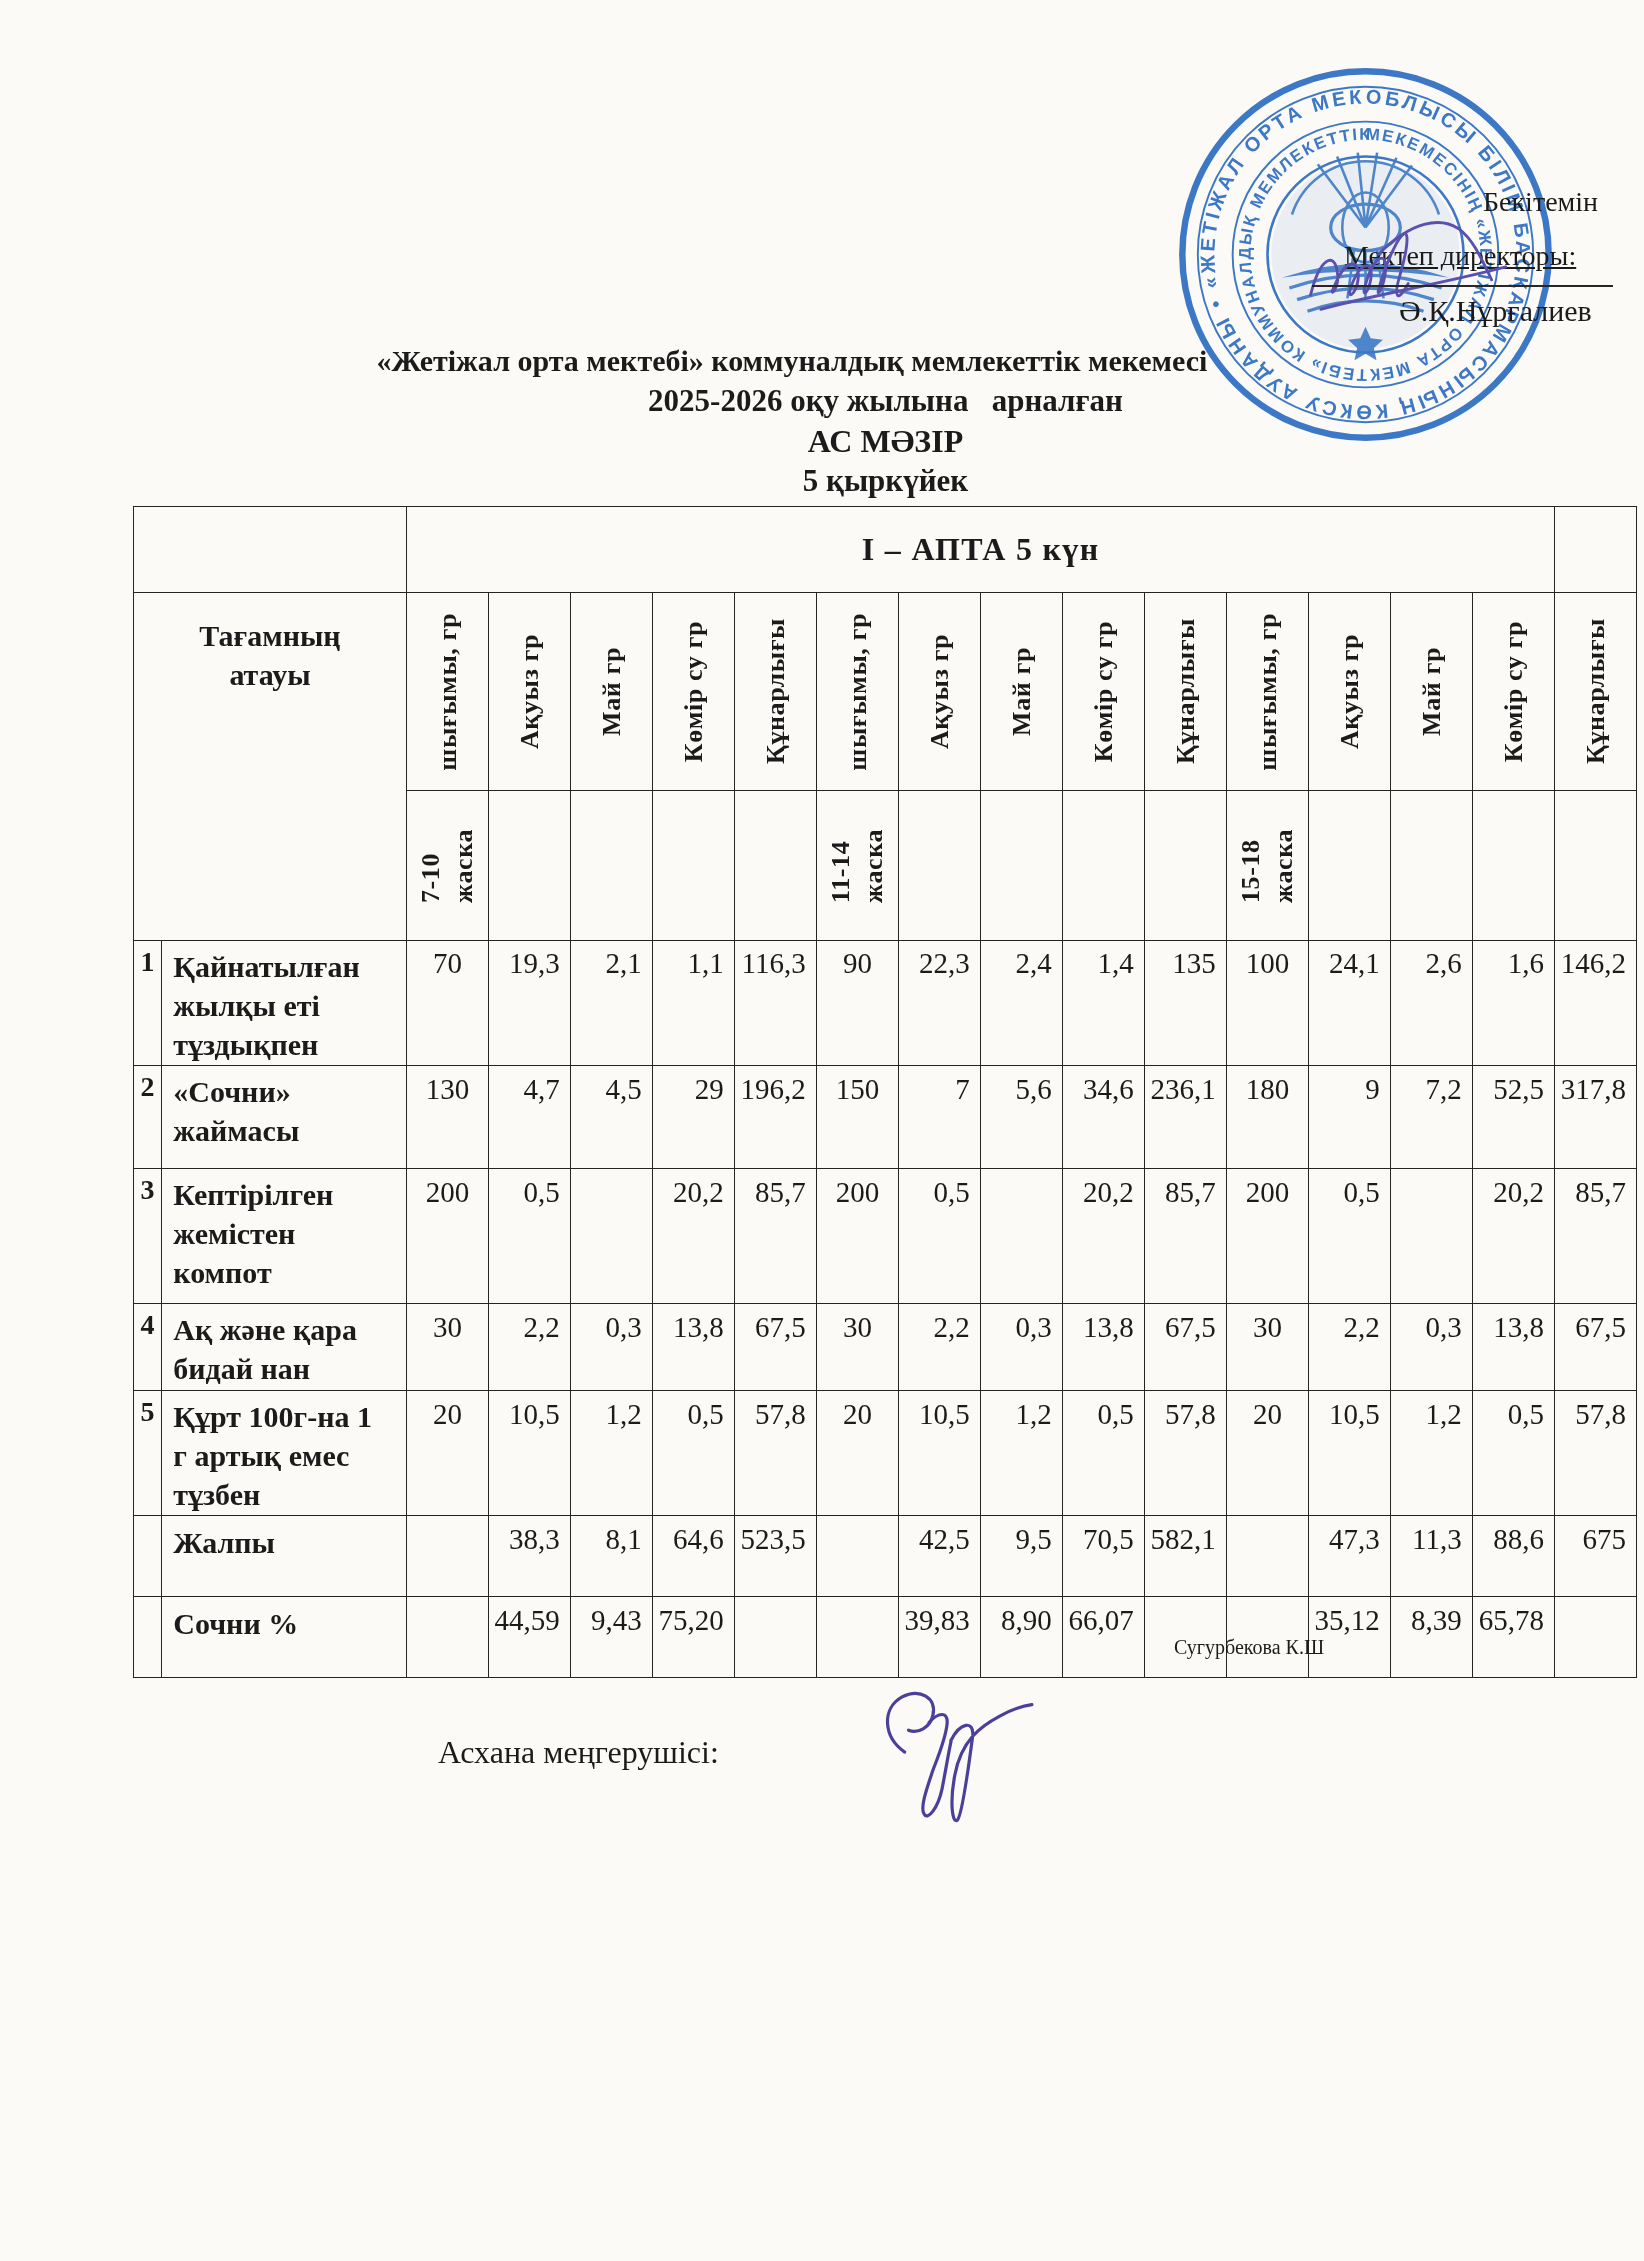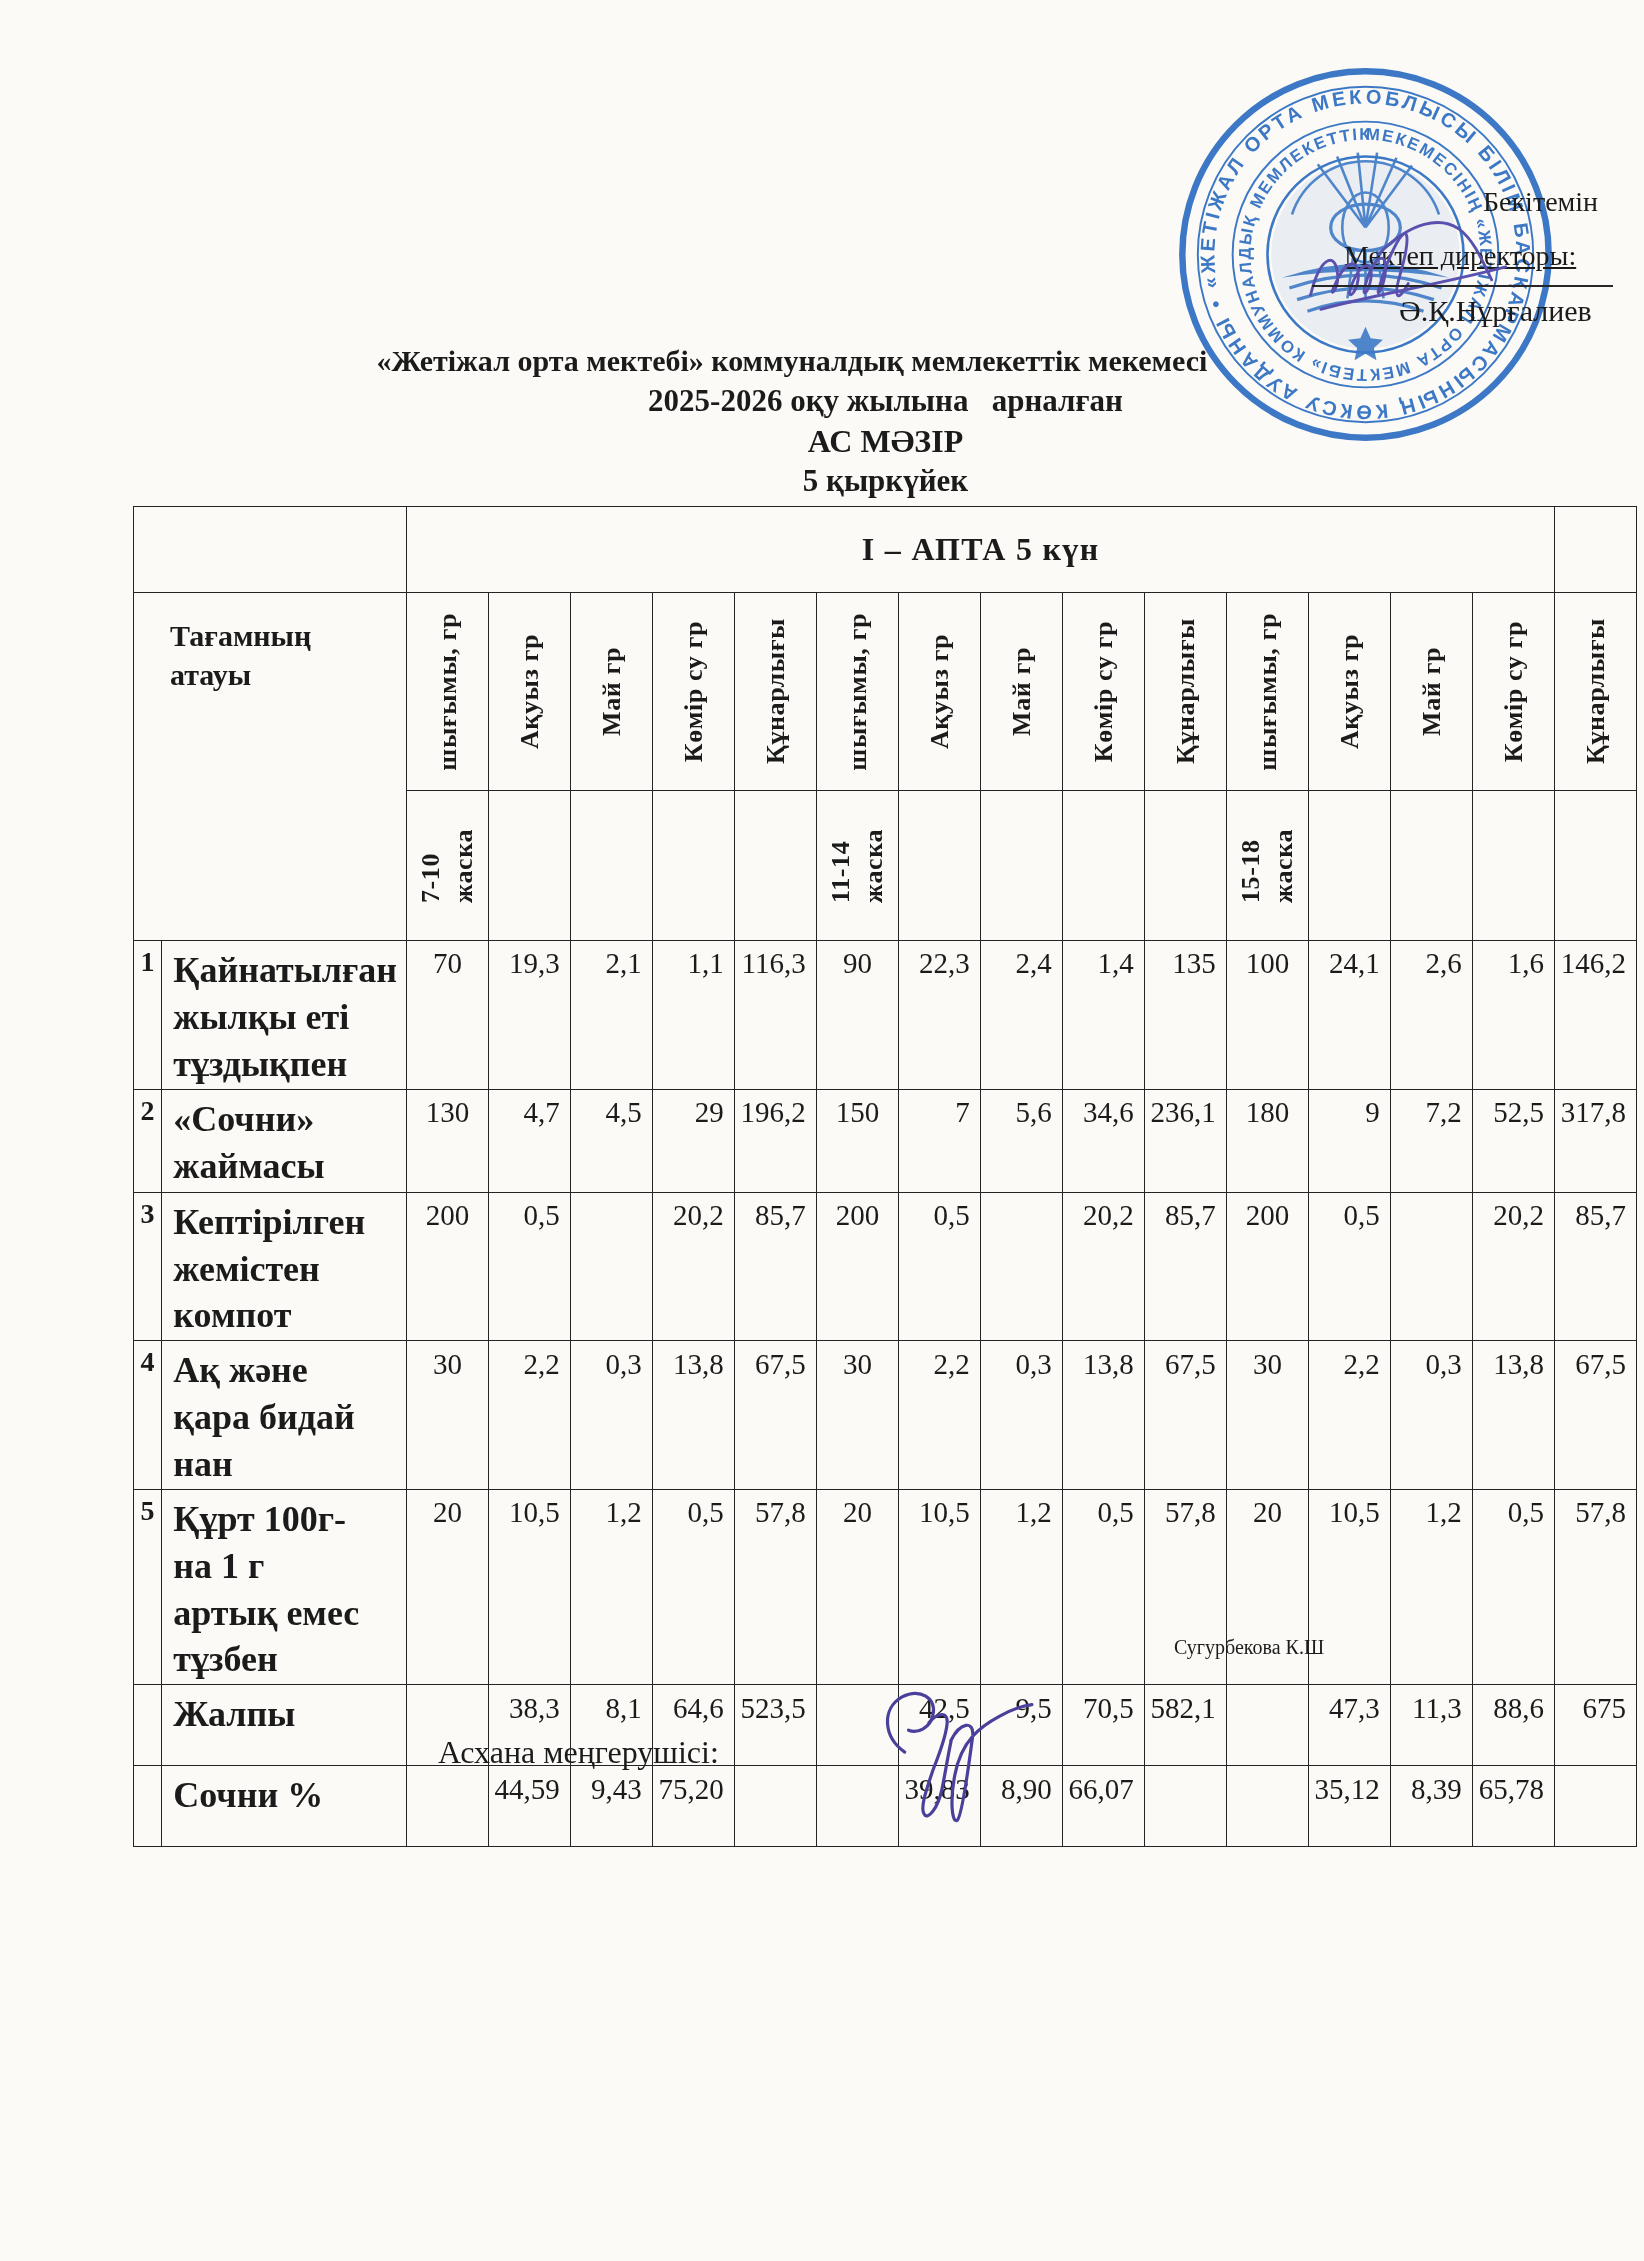--- a/index.html
+++ b/index.html
@@ -30,33 +30,33 @@
     width:1502px;border-collapse:collapse;table-layout:fixed;
   }
   table.menu td{border:1.9px solid #242424;overflow:hidden;}
   tr.r-apta{height:86px;}
   tr.r-labels{height:198px;}
   tr.r-ages{height:150px;}
   tr.rw0{height:122px;} tr.rw1{height:103px;} tr.rw2{height:135px;}
   tr.rw3{height:87px;} tr.rw4{height:113px;} tr.rw5{height:81px;} tr.rw6{height:81px;}
   .c-apta{font-weight:bold;font-size:32px;text-align:center;vertical-align:middle;letter-spacing:1.3px;}
   .c-namehead{vertical-align:top;}
-  .namewrap{max-width:200px;margin:22px auto 0;text-align:left;font-weight:bold;font-size:30px;line-height:1.3;}
+  .namewrap{max-width:200px;margin:22px auto 0;text-align:center;font-weight:bold;font-size:30px;line-height:1.3;}
   .rotwrap{display:flex;align-items:center;justify-content:center;}
   .r-labels .rotwrap{height:192px;}
   .r-ages .rotwrap{height:144px;}
   .vtext{
     writing-mode:vertical-rl;transform:rotate(180deg);
     font-weight:bold;font-size:26px;line-height:1.2;
     white-space:nowrap;letter-spacing:0.6px;
   }
   .vtext.age{font-size:26px;line-height:1.25;}
   .cnum{font-weight:bold;font-size:28px;text-align:center;vertical-align:top;padding-top:5.2px;}
   .cname{vertical-align:top;}
-  .namecell{max-width:201px;font-weight:bold;font-size:36px;line-height:1.3;padding:5.2px 2.6px 0 10.3px;}
+  .namecell{max-width:201px;font-weight:bold;font-size:30px;line-height:1.3;padding:5.2px 2.6px 0 10.3px;}
   .cval{font-size:29px;vertical-align:top;text-align:right;padding:6.4px 10.3px 0 2.6px;}
   .cval.ccenter{text-align:center;padding:6.4px 2.6px 0 2.6px;}
   
   .cook-label{position:absolute;left:438px;top:1734px;font-size:32px;}
   .cook-name{position:absolute;left:1174px;top:1636px;font-size:20px;}
   .cook-sig{position:absolute;left:857px;top:1675px;width:193px;height:167px;}
 </style>
 </head>
 <body>
 

